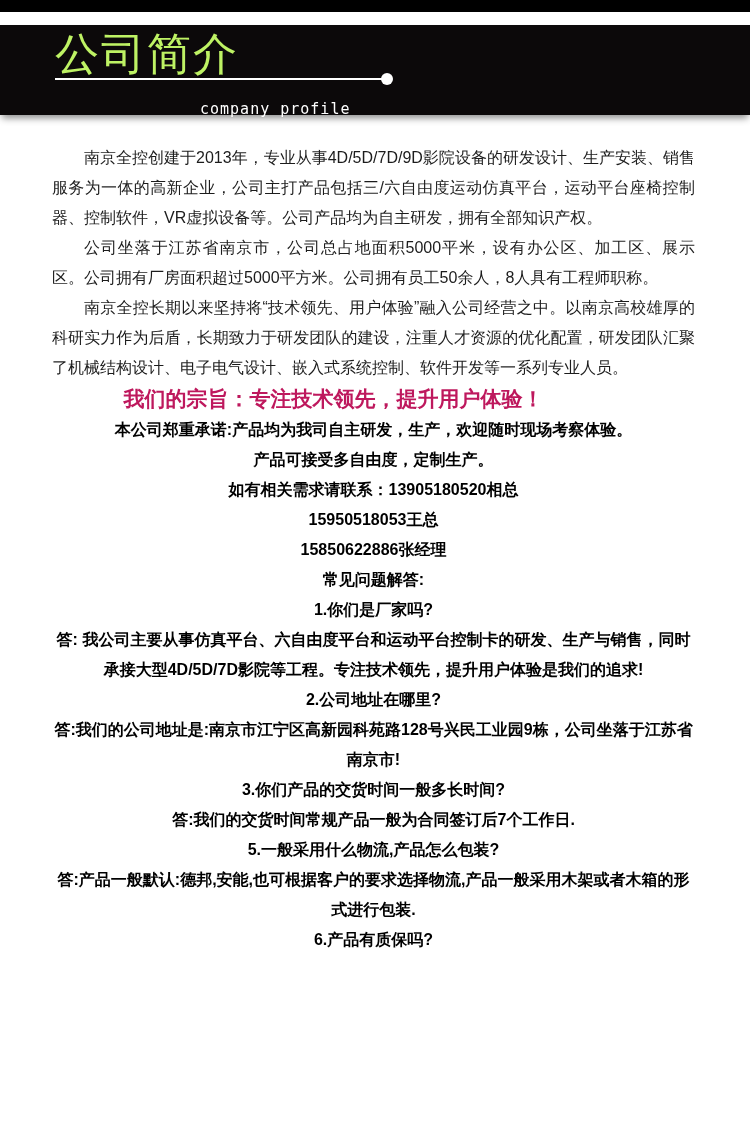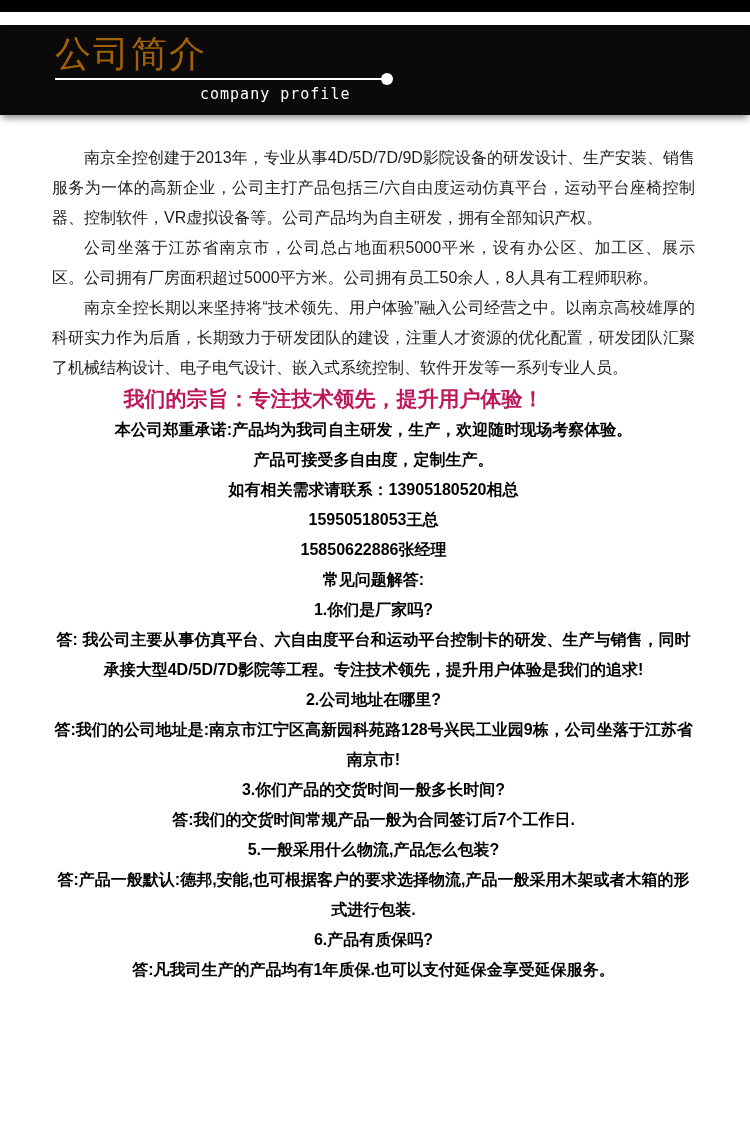--- a/index.html
+++ b/index.html
@@ -22,22 +22,22 @@
     position: relative;
     width: 750px;
     height: 90px;
     background: #0c090a;
     box-shadow: 0 5px 7px -2px rgba(0,0,0,0.45);
   }
   .banner-title {
     position: absolute;
     left: 55px;
     top: 6px;
-    color: #a16207;
-    font-size: 36px;
+    color: #bef264;
+    font-size: 44px;
     font-weight: 400;
     letter-spacing: 2px;
     line-height: 46px;
     white-space: nowrap;
   }
   .banner-rule {
     position: absolute;
     left: 55px;
     top: 53px;
     width: 330px;
@@ -49,21 +49,21 @@
     left: 326px;
     top: -5px;
     width: 12px;
     height: 12px;
     border-radius: 50%;
     background: #ffffff;
   }
   .banner-subtitle {
     position: absolute;
     left: 200px;
-    top: 60px;
+    top: 75px;
     color: #ffffff;
     font-size: 15px;
     letter-spacing: 1px;
     font-family: "DejaVu Sans Mono", monospace;
     white-space: nowrap;
   }
   .content {
     padding: 28px 55px 0 52px;
   }
   .content p { margin: 0; }
@@ -129,16 +129,15 @@
     <p class="bold-line">答:我们的公司地址是:南京市江宁区高新园科苑路128号兴民工业园9栋，公司坐落于江苏省南京市!</p>
 
     <p class="bold-line">3.你们产品的交货时间一般多长时间?</p>
     <p class="bold-line">答:我们的交货时间常规产品一般为合同签订后7个工作日.</p>
 
 
     <p class="bold-line">5.一般采用什么物流,产品怎么包装?</p>
     <p class="bold-line">答:产品一般默认:德邦,安能,也可根据客户的要求选择物流,产品一般采用木架或者木箱的形式进行包装.</p>
 
     <p class="bold-line">6.产品有质保吗?</p>
-    <p class="bold-line">答:凡我司生产的产品均有1年质保.也可以支付延保金享受延保服务。</p>
 
   </div>
 </div>
 
 </body></html>

